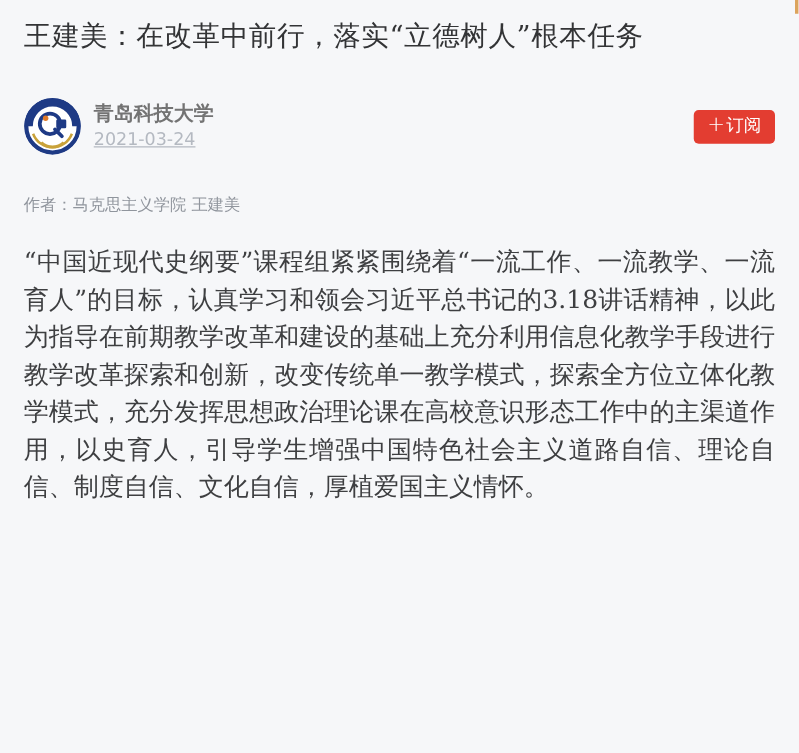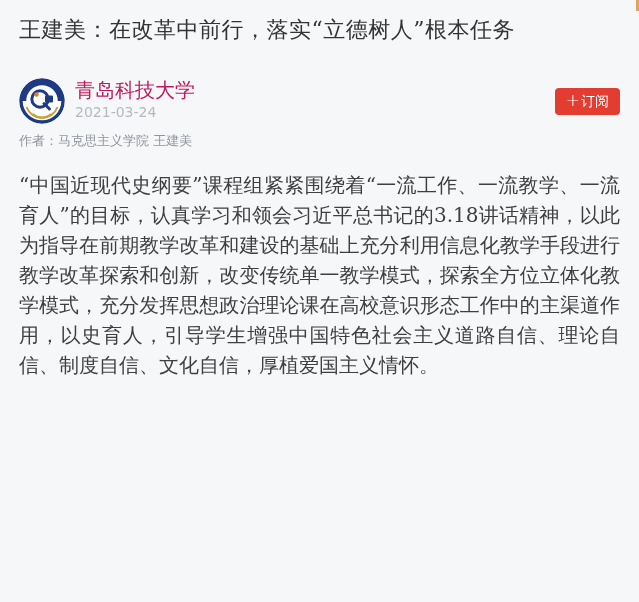--- a/index.html
+++ b/index.html
@@ -40,30 +40,32 @@
   .publisher-logo {
     width: 46px;
     height: 46px;
     flex: 0 0 46px;
     border-radius: 50%;
     overflow: hidden;
     cursor: pointer;
   }
   .publisher-meta { margin-left: 10px; }
   .publisher-name {
-    font-size: 20px;
-    color: #be185d;
+    font-size: 16px;
+    color: #737373;
     line-height: 21px;
     cursor: pointer;
+    font-weight: bold;
   }
   .publisher-date {
     font-size: 14px;
     color: #b4b9c1;
     line-height: 19px;
     margin-top: 2px;
+    text-decoration: underline;
   }
   .subscribe-button {
     margin-left: auto;
     height: 27px;
     padding: 0 11px;
     background: #e33d31;
     color: #ffffff;
     border: none;
     border-radius: 4px;
     font-size: 14px;
@@ -74,21 +76,21 @@
     font-family: "DejaVu Sans", "Liberation Sans", sans-serif;
   }
   .subscribe-plus {
     font-size: 17px;
     font-weight: 300;
     margin-right: 1px;
     position: relative;
     top: -1px;
   }
   .author-line {
-    margin-top: 8px;
+    margin-top: 32px;
     font-size: 13px;
     color: #90959d;
     line-height: 17px;
   }
   .article-body {
     margin-top: 21px;
     font-family: "DejaVu Serif", "Liberation Serif", serif;
     font-size: 20px;
     line-height: 30px;
     color: #3e3f41;

